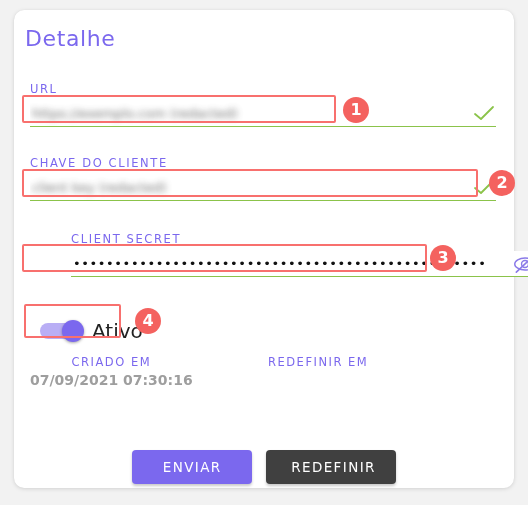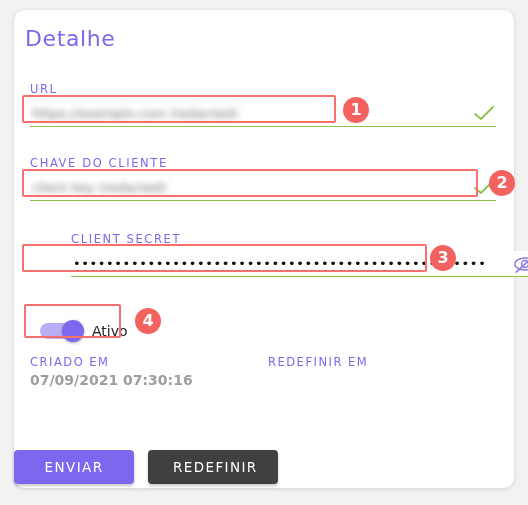--- a/index.html
+++ b/index.html
@@ -121,49 +121,51 @@
   .toggle-knob {
     position: absolute;
     right: -2px; top: -3px;
     width: 22px; height: 22px;
     border-radius: 50%;
     background: #7b68ee;
     box-shadow: 0 1px 3px rgba(0,0,0,0.35);
   }
   .toggle-label {
     margin-left: 10px;
-    font-size: 14px;
+    font-size: 20px;
     color: #222;
     font-family: "DejaVu Sans", sans-serif;
   }
 
   
   .meta { position: absolute; }
   .meta-label {
     font-size: 11.5px;
     letter-spacing: 1.5px;
     color: #7b68ee;
     font-family: "DejaVu Sans", sans-serif;
     white-space: nowrap;
+    text-align: center;
   }
   .meta-value {
     margin-top: 3px;
     font-size: 14px;
     color: #9e9e9e;
     font-family: "DejaVu Sans", sans-serif;
     white-space: nowrap;
     font-weight: bold;
   }
 
   
   .btn-row {
     position: absolute;
     left: 0; top: 440px;
     width: 500px;
     display: flex;
+    justify-content: center;
     gap: 14px;
   }
   .btn {
     height: 34px;
     min-width: 120px;
     padding: 0 20px;
     border: none;
     border-radius: 4px;
     color: #ffffff;
     font-size: 13.5px;

